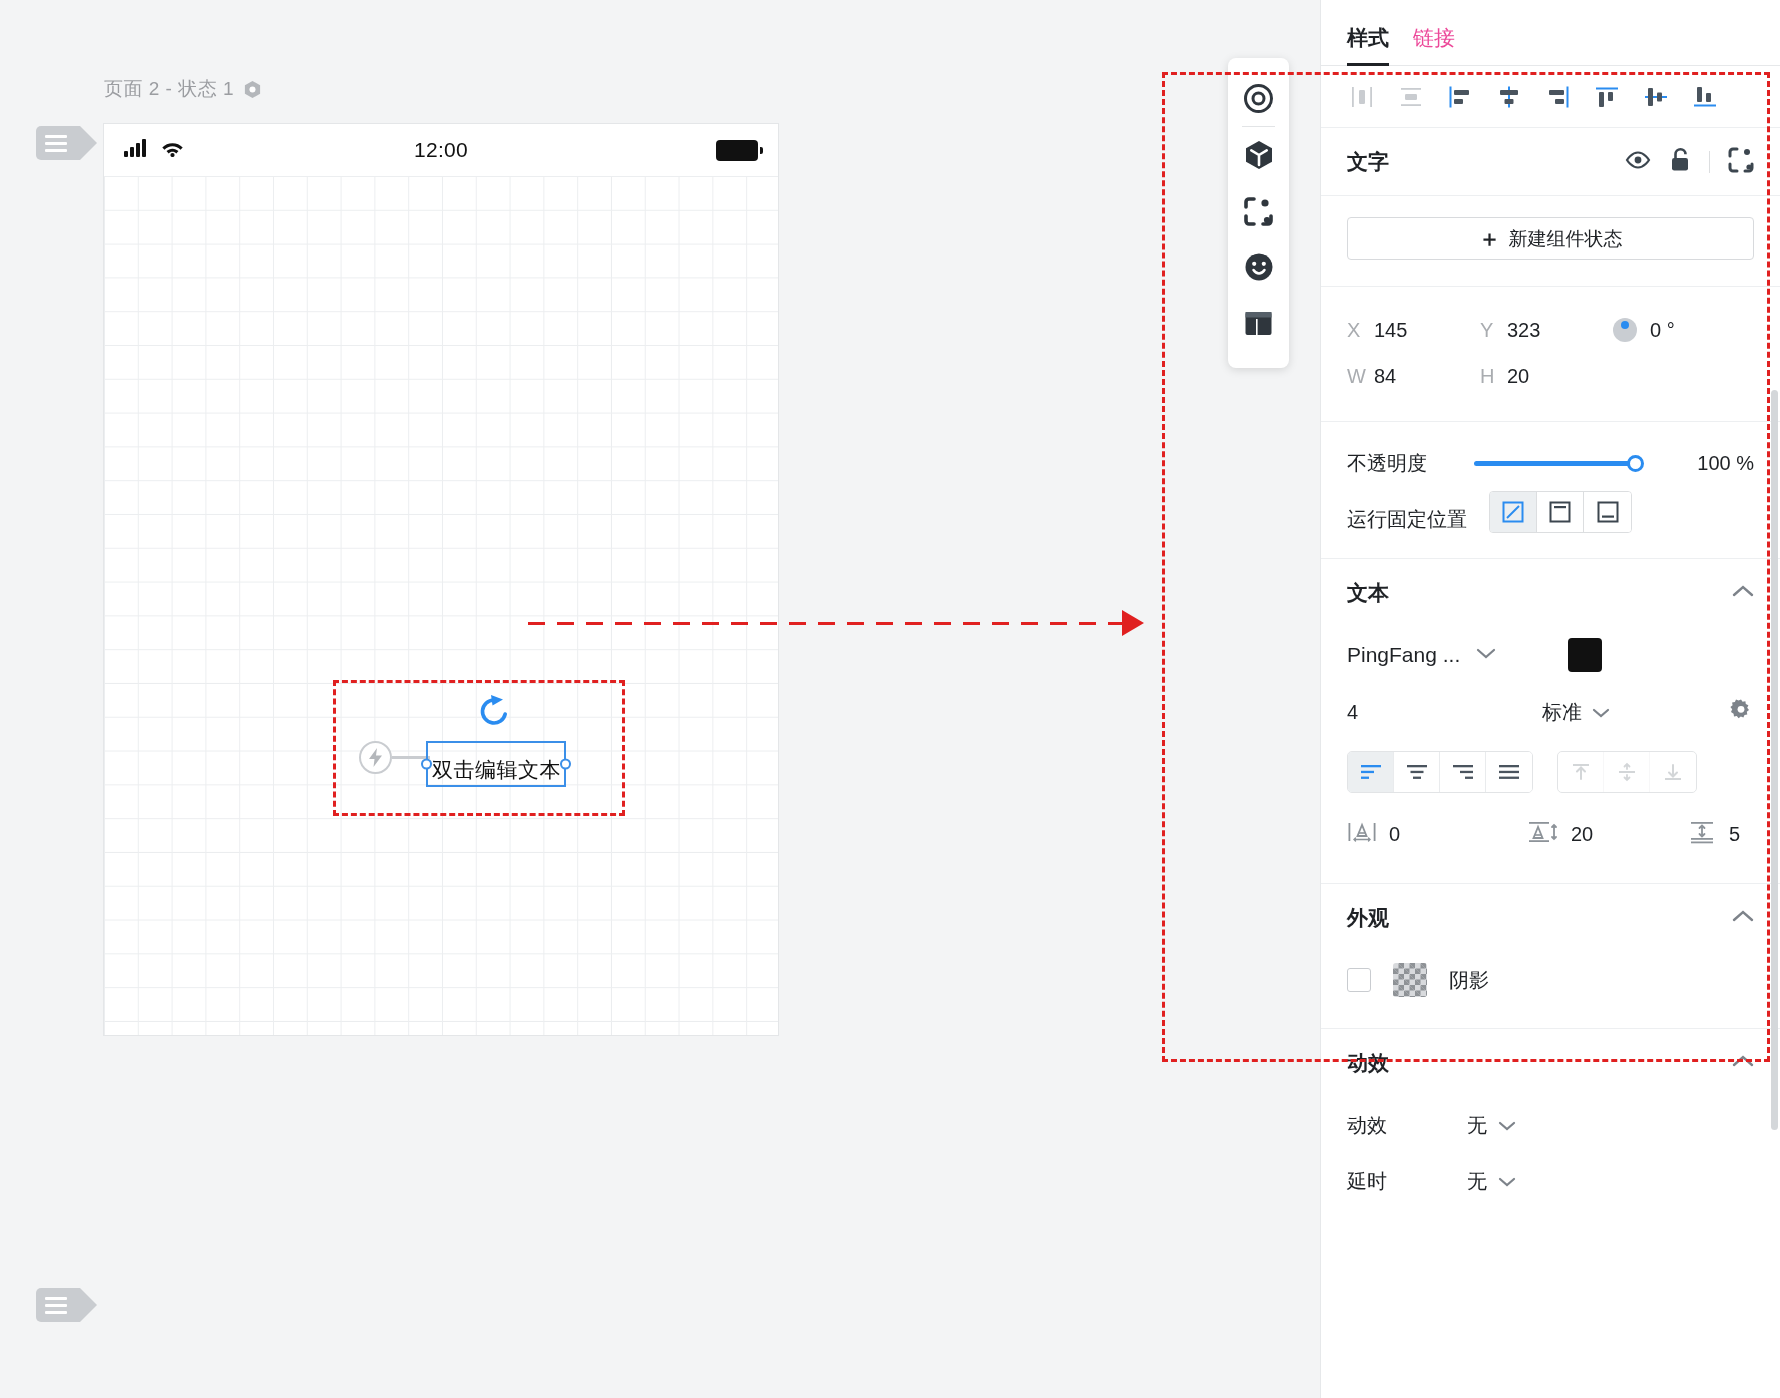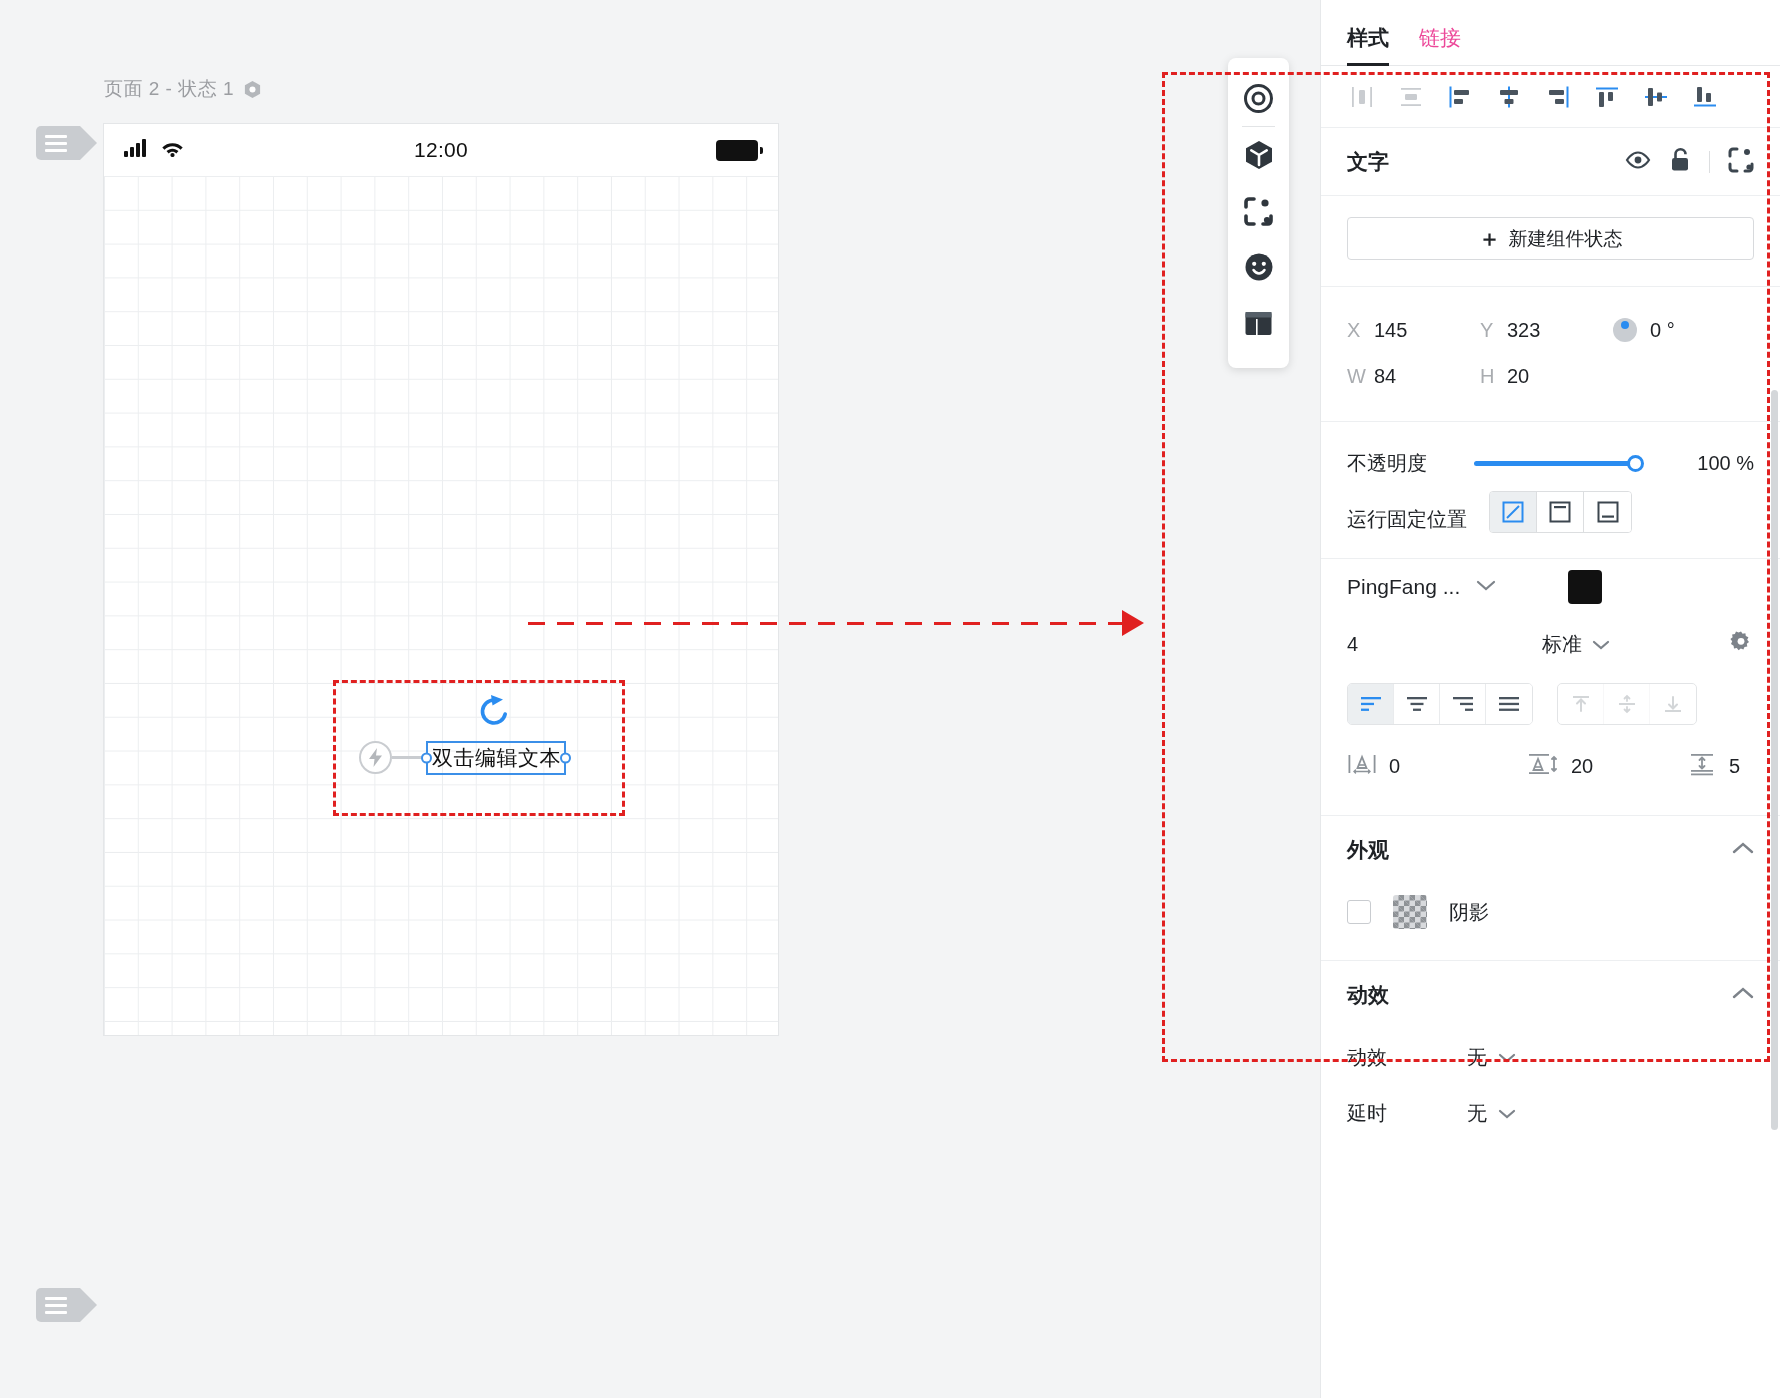--- a/index.html
+++ b/index.html
@@ -71,21 +71,21 @@
   
   .sel-wrap { position: absolute; left: 322px; top: 617px; z-index: 5; }
   .sel-box {
     position: relative;
     border: 2px solid #3b8fe8;
     background: rgba(255,255,255,0);
     padding: 2px 3px 3px 4px;
   }
   .sel-text {
     font-size: 21px; color: #111; line-height: 25px;
-    white-space: nowrap; letter-spacing: .5px;
+    white-space: nowrap; letter-spacing: .5px; margin-top: 12px;
   }
   .handle {
     position: absolute; width: 11px; height: 11px; border-radius: 50%;
     background: #fff; border: 2px solid #3b8fe8;
   }
   .h-left { left: -7px; top: 50%; transform: translateY(-50%); }
   .h-right { right: -7px; top: 50%; transform: translateY(-50%); }
 
   .rotate-icon {
     position: absolute; left: 372px; top: 570px; z-index: 6;
@@ -161,21 +161,21 @@
   
   .panel {
     position: absolute; right: 0; top: 0;
     width: 460px; height: 1398px;
     background: #fff;
     border-left: 1px solid #e6e8ea;
   }
   .tabs {
     height: 66px; display: flex; align-items: flex-end;
     padding: 0 26px; border-bottom: 1px solid #e6e8ea;
-    gap: 30px;
+    gap: 24px;
   }
   .tab {
     font-size: 21px; color: #ec4899; padding-bottom: 13px;
     cursor: pointer; position: relative;
   }
   .tab.active { color: #1f2226; font-weight: bold; }
   .tab.active:after {
     content: ""; position: absolute; left: 0; right: 0; bottom: -1px;
     height: 3px; background: #1f2226;
   }
@@ -602,20 +602,28 @@
           <span class="seg-btn">
             <svg width="22" height="22" viewBox="0 0 22 22">
               <rect x="1.5" y="1.5" width="19" height="19" fill="none" stroke="#3c464f" stroke-width="2"></rect>
               <rect x="5" y="14.5" width="12" height="2.2" fill="#3c464f"></rect>
             </svg>
           </span>
         </span>
       </div>
     </div>
 
+    <div class="coll-head">
+      <span class="sec-title">文本</span>
+      <span class="chev">
+        <svg width="22" height="14" viewBox="0 0 22 14">
+            <path d="M2 11 11 3l9 8" stroke="#7d838a" stroke-width="2.4" fill="none" stroke-linecap="round"></path>
+          </svg>
+      </span>
+    </div>
 
     <div class="text-block">
       <div class="font-row">
         <span class="font-name">PingFang ...</span>
         <span class="font-chev">
           <svg width="20" height="13" viewBox="0 0 20 13">
               <path d="M2 3l8 7 8-7" stroke="#7d838a" stroke-width="2.2" fill="none" stroke-linecap="round"></path>
             </svg>
         </span>
         <span class="color-swatch"></span>

